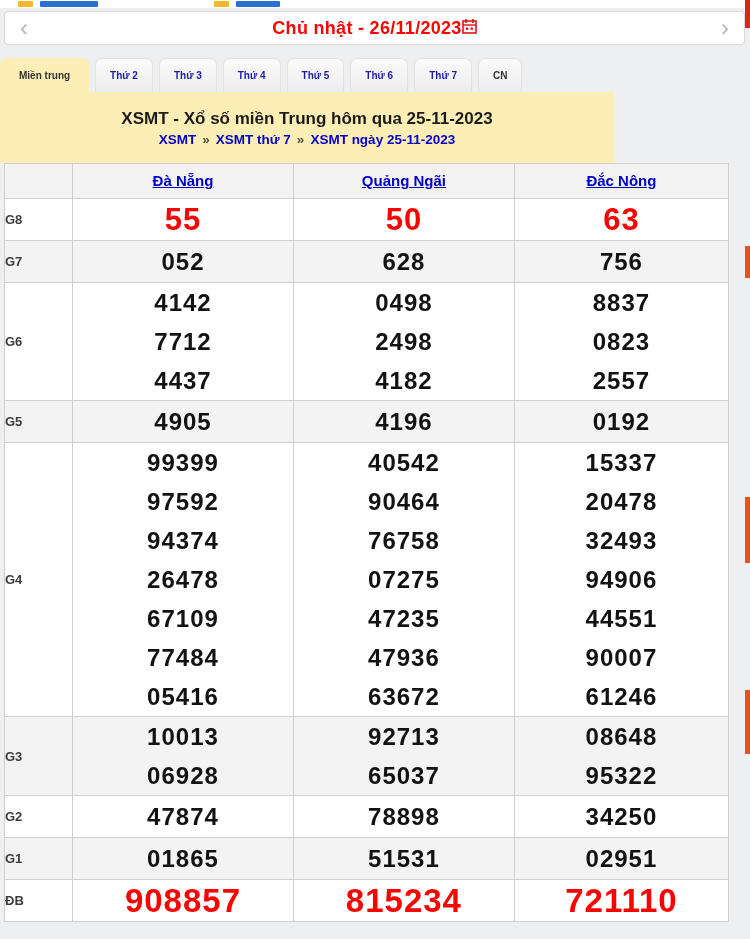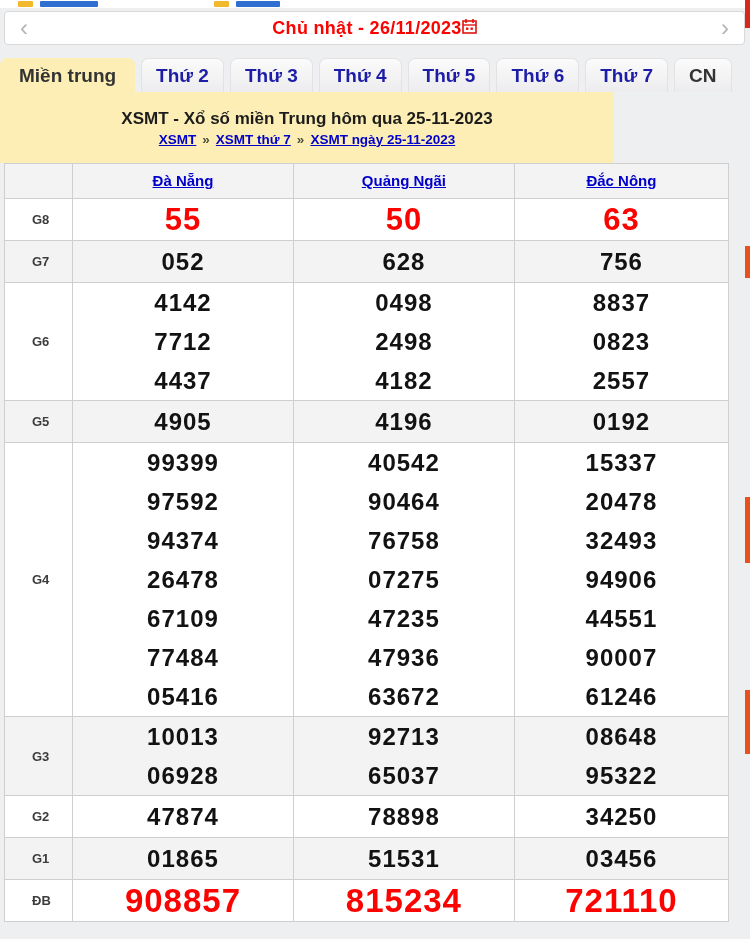--- a/index.html
+++ b/index.html
@@ -31,41 +31,41 @@
     color:#b5b5b5;font-size:24px;line-height:1;cursor:pointer;user-select:none;}
   .chev.left{left:2px;}
   .chev.right{right:2px;}
   .date-label{color:var(--red);font-weight:bold;font-size:18px;letter-spacing:.3px;display:flex;align-items:center;}
   .cal{display:inline-block;}
 
   
   .tabs{position:absolute;left:0;top:58px;width:745px;height:34px;display:flex;align-items:flex-end;}
   .tab{height:34px;padding:0 14px;display:flex;align-items:center;justify-content:center;
     background:linear-gradient(#fbfbfb,#ececee);border:1px solid #e2e2e4;border-bottom:none;
-    border-radius:7px 7px 0 0;margin-right:6px;font-size:19px;font-weight:bold;color:var(--blue);
+    border-radius:7px 7px 0 0;margin-right:6px;font-size:10px;font-weight:bold;color:var(--blue);
     cursor:pointer;white-space:nowrap;}
   .tab.dark{color:#333;}
   .tab.active{background:var(--cream);border-color:var(--cream);color:#333;padding:0 18px;}
 
   
   .titleband{position:absolute;left:0;top:92px;width:614px;height:71px;background:var(--cream);
     display:flex;flex-direction:column;align-items:center;justify-content:center;gap:3px;}
   .page-title{font-size:17px;font-weight:bold;color:#1c1c1c;}
   .crumbs{font-size:13.5px;font-weight:bold;color:#555;display:flex;gap:6px;align-items:center;}
-  .crumbs a{color:var(--link);text-decoration:underline;cursor:pointer;}
+  .crumbs a{color:var(--link);cursor:pointer;}
   .crumb-sep{color:#4d4d3a;font-weight:bold;}
 
   
   .tablewrap{position:absolute;left:4px;top:163px;width:725px;}
   table{border-collapse:collapse;width:100%;background:#fff;}
   th,td{border:1px solid var(--border);vertical-align:middle;padding:0;}
   col.lbl{width:68px;}
   tr.header th{height:35px;background:var(--shade);}
   tr.header .colhead{color:var(--link);text-decoration:underline;font-weight:bold;font-size:15px;cursor:pointer;}
-  td.rowlabel{font-size:13px;font-weight:bold;color:var(--label);background:#fff;padding-left:27px;}
+  td.rowlabel{font-size:13px;font-weight:bold;color:var(--label);background:#fff;}
   tr.shade td{background:var(--shade);}
   .line{display:flex;align-items:center;justify-content:center;font-weight:bold;color:var(--ink);
     font-size:24px;height:39px;letter-spacing:1px;}
   tr.red-big .line{color:var(--red);font-size:31px;height:50px;letter-spacing:1px;}
   tr.red-huge .line{color:var(--red);font-size:33px;height:58px;letter-spacing:1px;}
   tr.single .line{height:41px;}
 
   
   .edge{position:absolute;right:0;width:5px;background:var(--edge-orange);}
   .edge.e1{top:0;height:28px;background:#d8271b;}
@@ -253,21 +253,21 @@
         </tr>
         <tr class="black shade single">
           <td class="rowlabel">G1</td>
           <td>
             <div class="line">01865</div>
           </td>
           <td>
             <div class="line">51531</div>
           </td>
           <td>
-            <div class="line">03456</div>
+            <div class="line">02951</div>
           </td>
         </tr>
         <tr class="red-huge single">
           <td class="rowlabel">ĐB</td>
           <td>
             <div class="line">908857</div>
           </td>
           <td>
             <div class="line">815234</div>
           </td>

